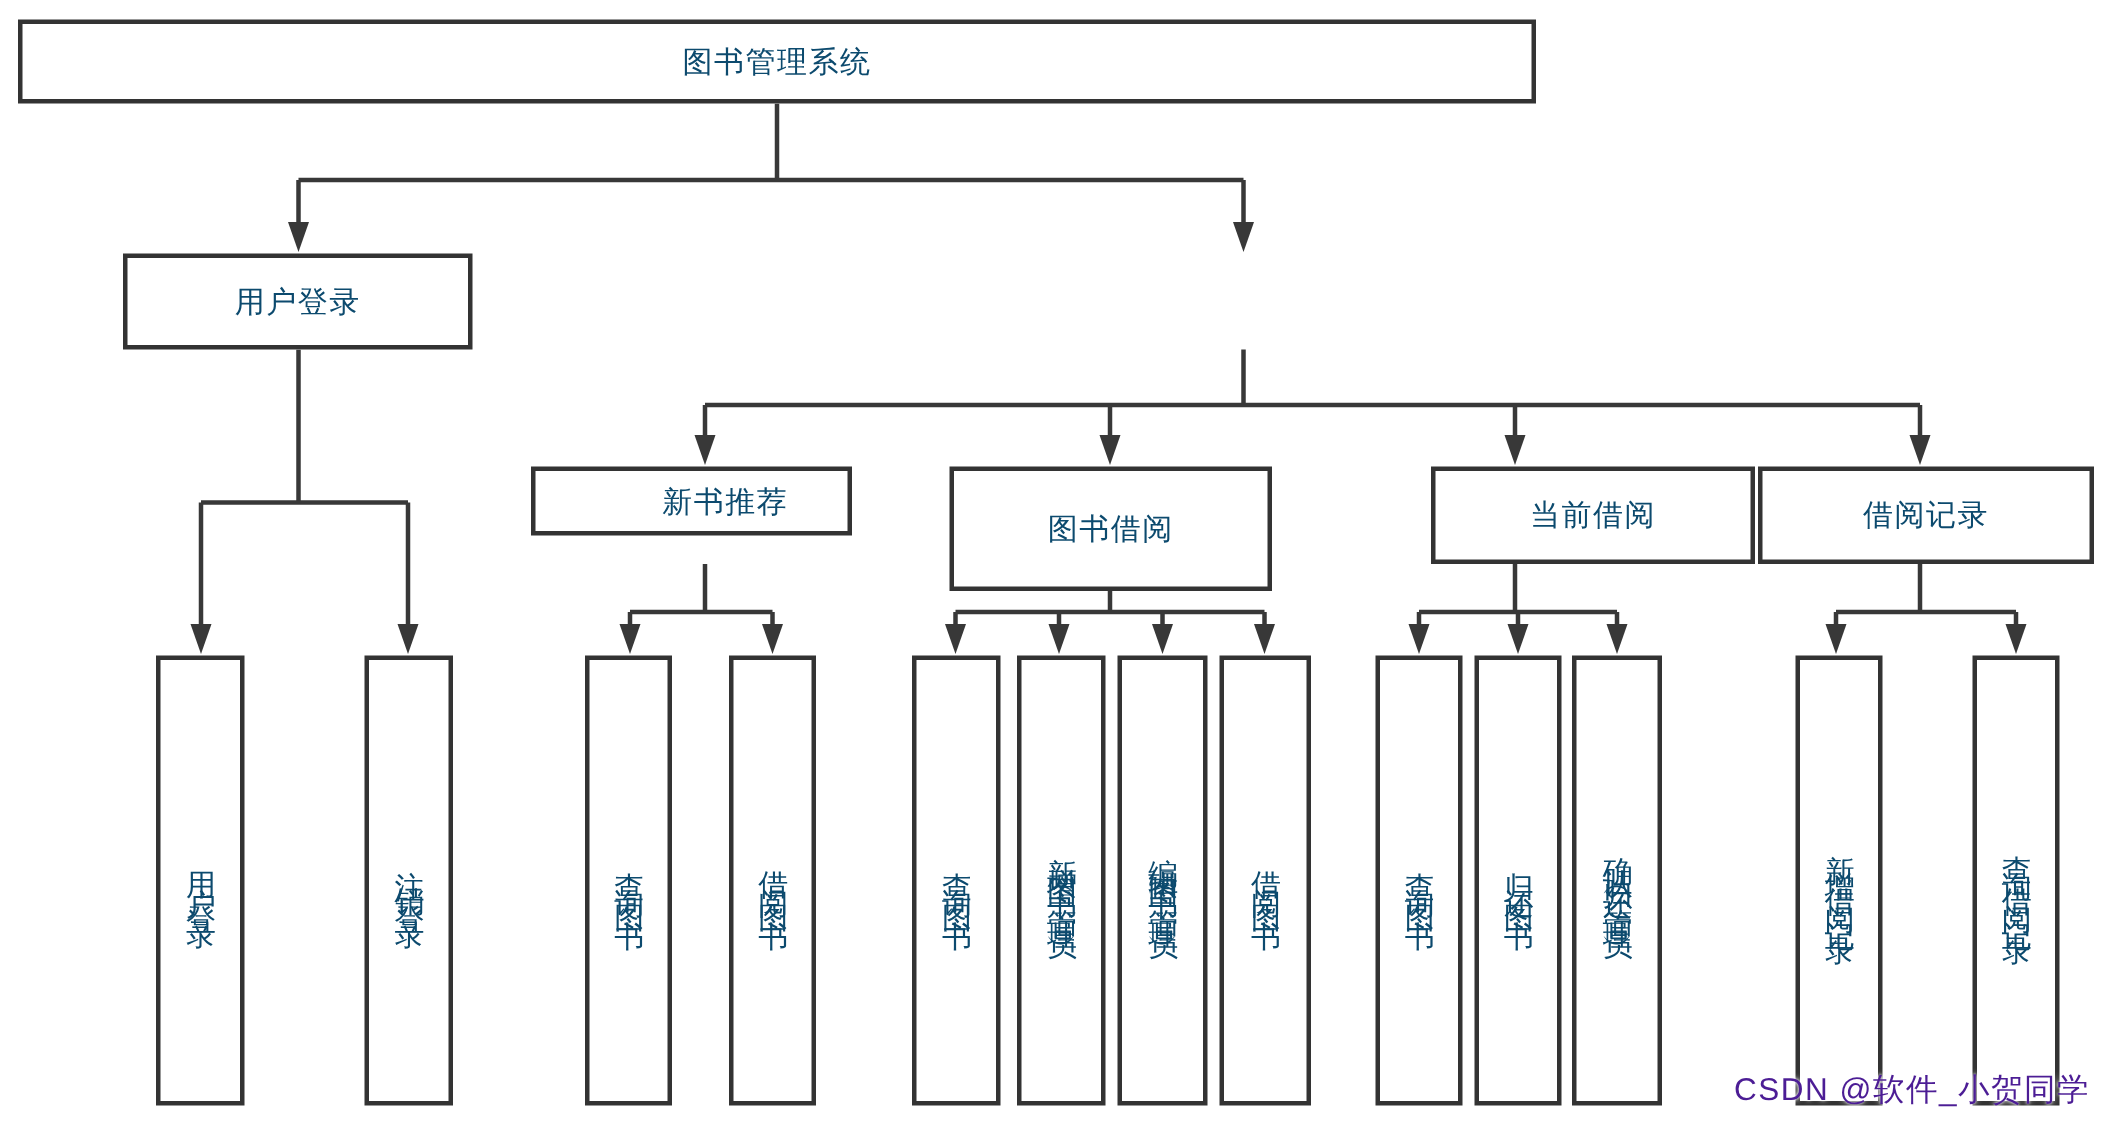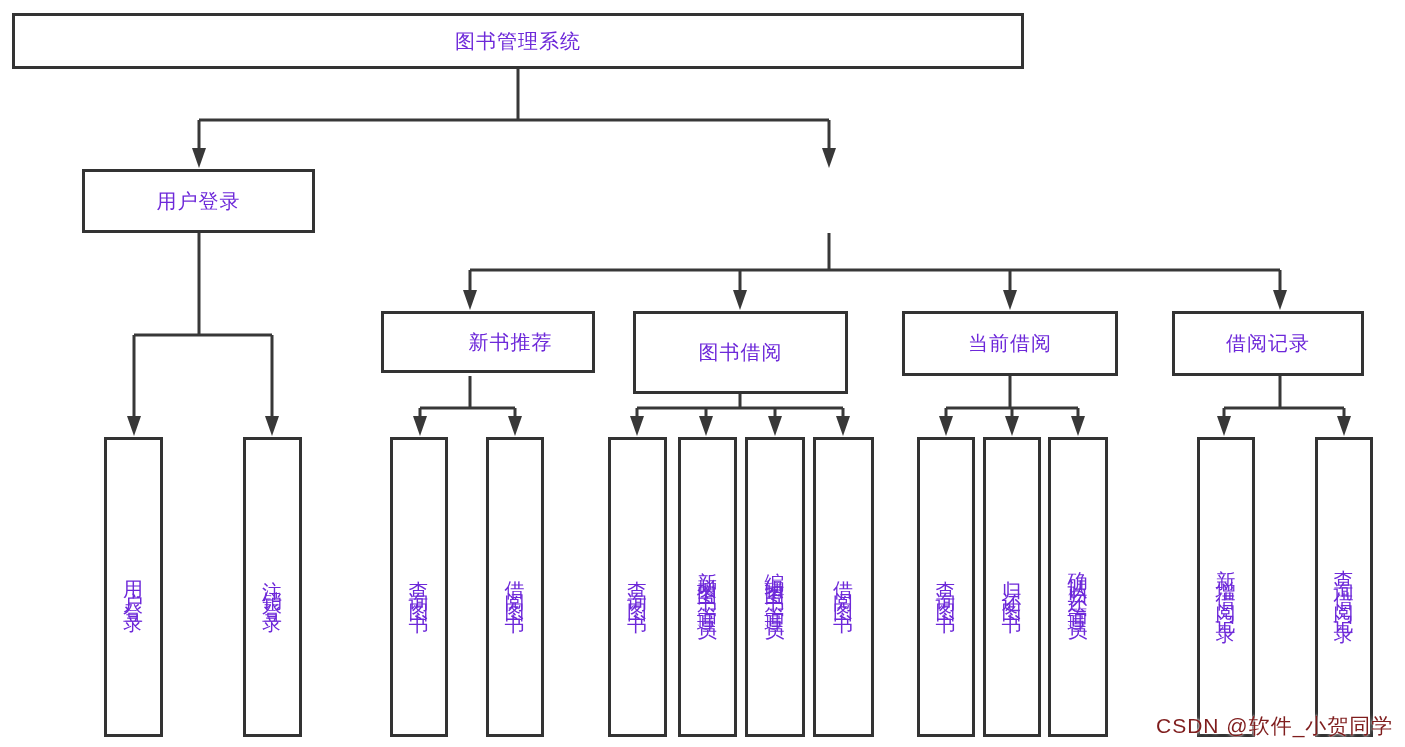--- a/index.html
+++ b/index.html
@@ -14,21 +14,21 @@
   .connectors {
     position: absolute;
     left: 0; top: 0;
     width: 1405px; height: 747px;
   }
   .box {
     position: absolute;
     box-sizing: border-box;
     border: 3px solid #333333;
     background: #ffffff;
-    color: #6d28d9;
+    color: #0c4a6e;
     display: flex;
     align-items: center;
     justify-content: center;
     font-size: 20px;
     letter-spacing: 1px;
     text-align: center;
   }
   .box.v {
     writing-mode: vertical-rl;
     text-orientation: mixed;
@@ -37,21 +37,21 @@
     font-size: 20px;
   }
   .box.v.tight {
     letter-spacing: 7px;
   }
   .watermark {
     position: absolute;
     left: 1156px;
     top: 712px;
     font-size: 21px;
-    color: #7f1d1d;
+    color: #4c1d95;
     letter-spacing: 1px;
     white-space: nowrap;
     text-shadow: 0 0 2px #ffffff, 0 0 4px #ffffff;
   }
 </style>
 </head>
 <body>
 
 <div class="canvas">
 
@@ -92,24 +92,24 @@
       <polygon points="1071,416 1085,416 1078,436"></polygon>
       <polygon points="1217,416 1231,416 1224,436"></polygon>
       <polygon points="1337,416 1351,416 1344,436"></polygon>
     </g>
   </svg>
 
   <div class="box" style="left:12px; top:13px; width:1012px; height:56px;">图书管理系统</div>
 
   <div class="box" style="left:82px; top:169px; width:233px; height:64px;">用户登录</div>
 
-  <div class="box" style="left:381px; top:311px; width:214px; height:62px;padding-left:45px;">新书推荐</div>
+  <div class="box" style="left:354px; top:311px; width:214px; height:46px;padding-left:45px;">新书推荐</div>
   <div class="box" style="left:633px; top:311px; width:215px; height:83px;">图书借阅</div>
-  <div class="box" style="left:902px; top:311px; width:216px; height:65px;">当前借阅</div>
-  <div class="box" style="left:1172px; top:311px; width:192px; height:65px;">借阅记录</div>
+  <div class="box" style="left:954px; top:311px; width:216px; height:65px;">当前借阅</div>
+  <div class="box" style="left:1172px; top:311px; width:224px; height:65px;">借阅记录</div>
 
   <div class="box v" style="left:104px; top:437px; width:59px; height:300px;">用户登录</div>
   <div class="box v" style="left:243px; top:437px; width:59px; height:300px;">注销登录</div>
 
   <div class="box v" style="left:390px; top:437px; width:58px; height:300px;">查询图书</div>
   <div class="box v" style="left:486px; top:437px; width:58px; height:300px;">借阅图书</div>
 
   <div class="box v" style="left:608px; top:437px; width:59px; height:300px;">查询图书</div>
   <div class="box v tight" style="left:678px; top:437px; width:59px; height:300px;">新增图书（管理员）</div>
   <div class="box v tight" style="left:745px; top:437px; width:60px; height:300px;">编辑图书（管理员）</div>

